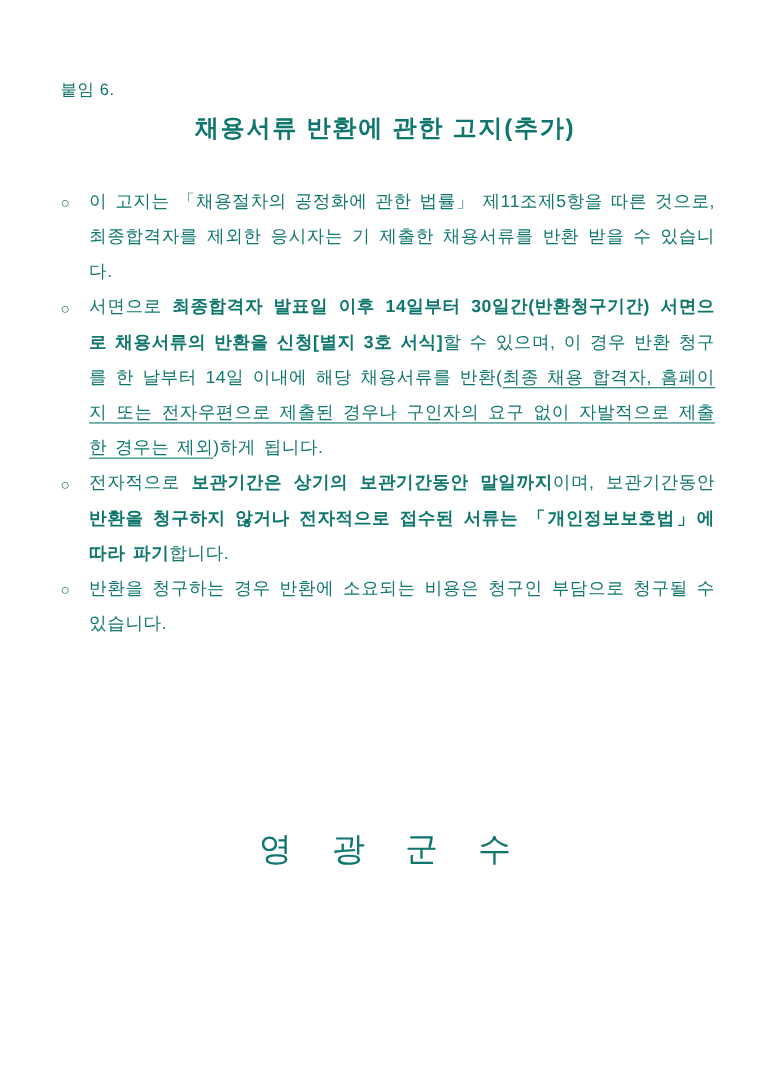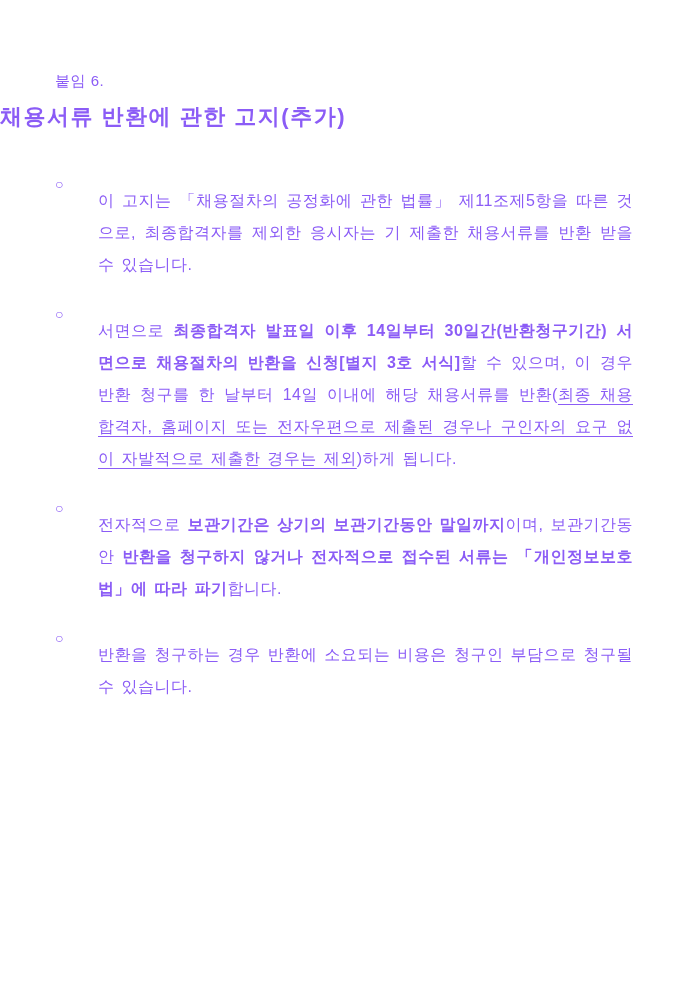--- a/index.html
+++ b/index.html
@@ -6,36 +6,37 @@
     margin: 0;
     padding: 0;
     background: #ffffff;
   }
   .page {
     position: relative;
     width: 700px;
     height: 990px;
     background: #ffffff;
     font-family: "Liberation Sans", sans-serif;
-    color: #8b5cf6;
+    color: #0f766e;
     overflow: hidden;
   }
   .attach {
     position: absolute;
     left: 55px;
     top: 72px;
     font-size: 15px;
     letter-spacing: 0.5px;
   }
   .title {
     position: absolute;
     left: 0;
     right: 0;
     top: 102px;
     margin: 0;
+    text-align: center;
     font-size: 22px;
     font-weight: 700;
     letter-spacing: 1.5px;
   }
   .bullets {
     position: absolute;
     left: 55px;
     right: 50px;
     top: 168px;
   }
@@ -44,21 +45,21 @@
     align-items: flex-start;
   }
   .marker {
     flex: 0 0 26px;
     width: 26px;
     font-size: 14px;
     line-height: 32px;
   }
   .bullet-text {
     flex: 1;
-    margin: 17px;
+    margin: 0;
     font-size: 16px;
     line-height: 32px;
     letter-spacing: 0.5px;
     word-spacing: 2px;
     text-align: justify;
     word-break: break-all;
   }
   .seg-bold { font-weight: 700; }
   .seg-underline {
     text-decoration: underline;
@@ -94,26 +95,27 @@
 
   <h1 class="title">채용서류 반환에 관한 고지(추가)</h1>
 
   <div class="bullets">
       <div class="bullet-row">
         <span class="marker">○</span>
         <p class="bullet-text"><span>이 고지는 「채용절차의 공정화에 관한 법률」 제11조제5항을 따른 것으로, 최종합격자를 제외한 응시자는 기 제출한 채용서류를 반환 받을 수 있습니다.</span></p>
       </div>
       <div class="bullet-row">
         <span class="marker">○</span>
-        <p class="bullet-text"><span>서면으로 </span><span class="seg-bold">최종합격자 발표일 이후 14일부터 30일간(반환청구기간) 서면으로 채용절차의 반환을 신청[별지 3호 서식]</span><span>할 수 있으며, 이 경우 반환 청구를 한 날부터 14일 이내에 해당 채용서류를 반환(</span><span class="seg-underline">최종 채용 합격자, 홈페이지 또는 전자우편으로 제출된 경우나 구인자의 요구 없이 자발적으로 제출한 경우는 제외</span><span>)하게 됩니다.</span></p>
+        <p class="bullet-text"><span>서면으로 </span><span class="seg-bold">최종합격자 발표일 이후 14일부터 30일간(반환청구기간) 서면으로 채용서류의 반환을 신청[별지 3호 서식]</span><span>할 수 있으며, 이 경우 반환 청구를 한 날부터 14일 이내에 해당 채용서류를 반환(</span><span class="seg-underline">최종 채용 합격자, 홈페이지 또는 전자우편으로 제출된 경우나 구인자의 요구 없이 자발적으로 제출한 경우는 제외</span><span>)하게 됩니다.</span></p>
       </div>
       <div class="bullet-row">
         <span class="marker">○</span>
         <p class="bullet-text"><span>전자적으로 </span><span class="seg-bold">보관기간은 상기의 보관기간동안 말일까지</span><span>이며, 보관기간동안 </span><span class="seg-bold">반환을 청구하지 않거나 전자적으로 접수된 서류는 「개인정보보호법」에 따라 파기</span><span>합니다.</span></p>
       </div>
       <div class="bullet-row">
         <span class="marker">○</span>
         <p class="bullet-text"><span>반환을 청구하는 경우 반환에 소요되는 비용은 청구인 부담으로 청구될 수 있습니다.</span></p>
       </div>
     </div>
 
 
+  <div class="signature">영 광 군 수</div>
 </div>
 
 </body></html>

